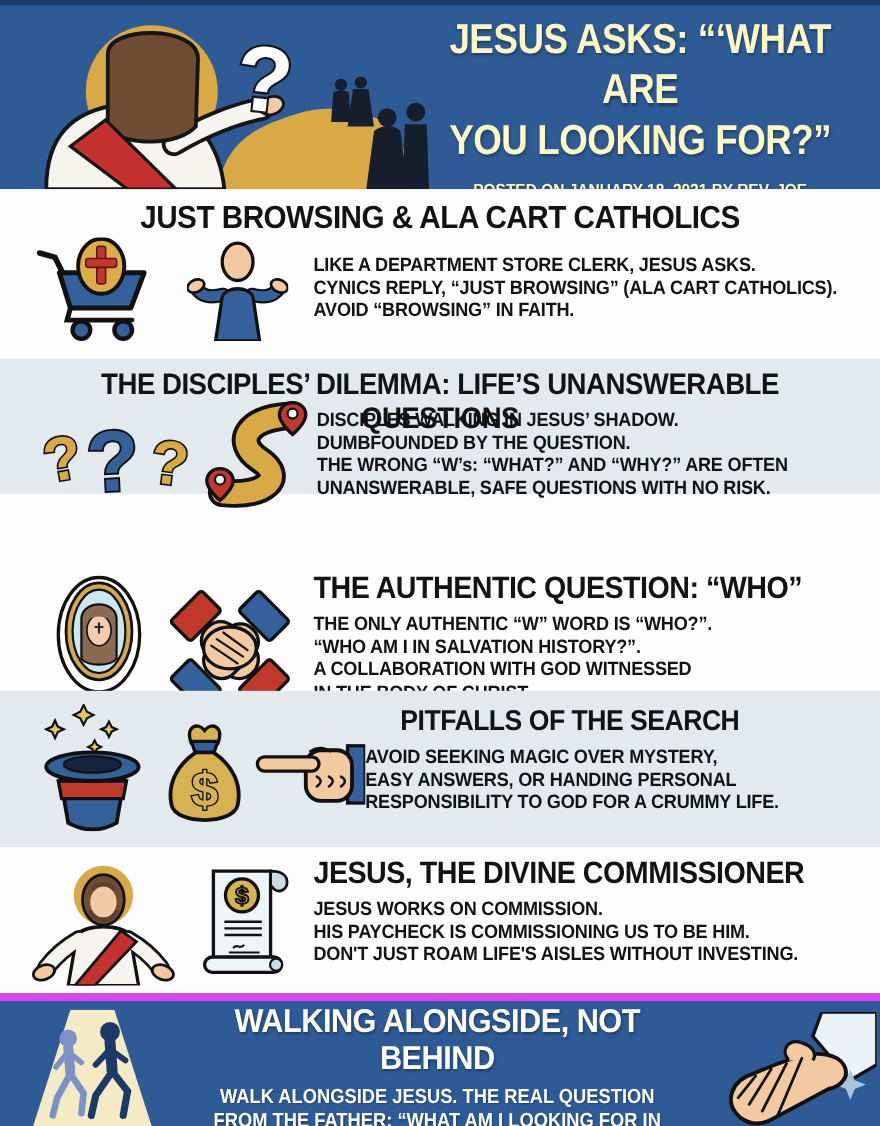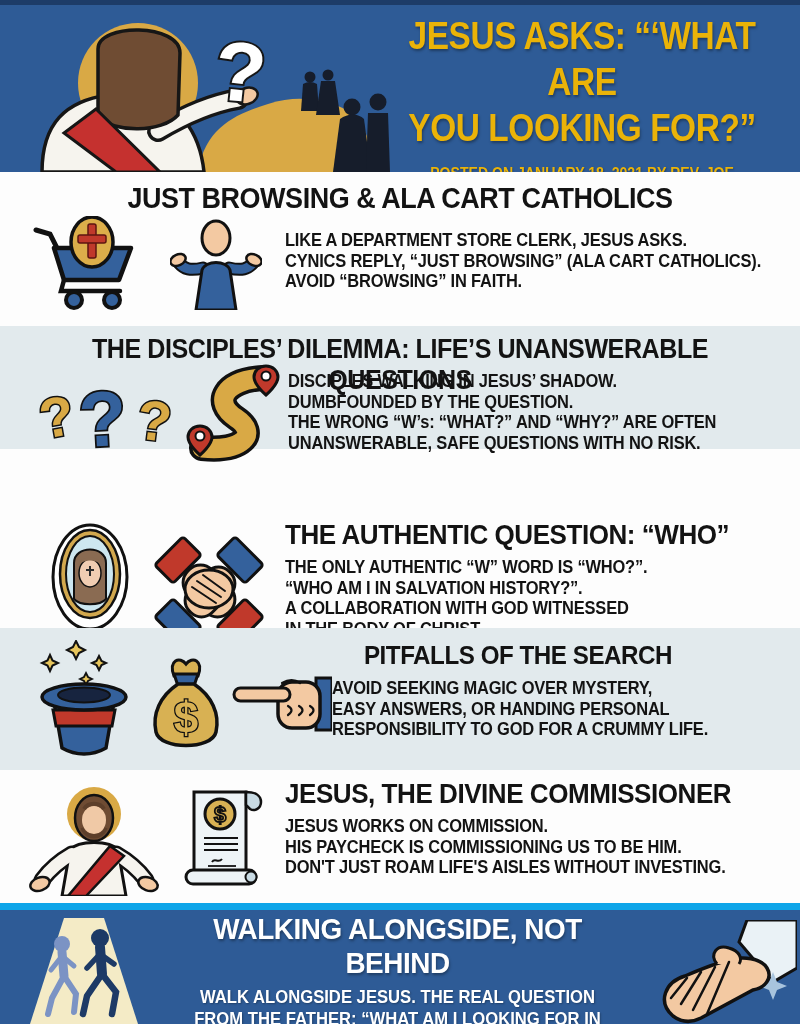--- a/index.html
+++ b/index.html
@@ -1,32 +1,32 @@
 <!DOCTYPE html>
 <html><head>
 <meta charset="utf-8">
 <style>
   html,body{margin:0;padding:0;}
   .page{position:relative;width:800px;height:1024px;overflow:hidden;background:#fdfdfd;
         font-family:"Liberation Sans",sans-serif;font-weight:bold;}
   .sec{position:absolute;left:0;width:800px;}
   .hero{top:0;height:172px;background:#2e5b96;border-top:5px solid #1d3c68;box-sizing:border-box;}
   .hero-art{position:absolute;left:0;top:0;}
-  .hero-text{position:absolute;left:372px;top:8px;width:420px;text-align:center;color:#eab308;}
+  .hero-text{position:absolute;left:372px;top:8px;width:420px;text-align:center;color:#fef9c3;}
   .hero-title{margin:0;font-size:38px;line-height:46px;white-space:pre-line;
               transform:scaleX(.88);transform-origin:center top;
               text-shadow:1px 2px 3px rgba(0,0,0,.35);letter-spacing:-.5px;}
   .hero-byline{margin-top:14px;font-size:16px;transform:scaleX(.88);transform-origin:center top;
                text-shadow:1px 1px 2px rgba(0,0,0,.3);}
   .s1{top:172px;height:166px;background:#fdfdfd;}
   .s2{top:326px;height:123px;background:#e2eaed;}
   .s3{top:473px;height:155px;background:#fdfdfd;margin-top:32px;}
   .s4{top:628px;height:142px;background:#e2eaed;}
   .s5{top:770px;height:133px;background:#fdfdfd;}
-  .foot{top:903px;height:121px;background:#2e5b96;border-top:7px solid #0ea5e9;box-sizing:border-box;}
+  .foot{top:903px;height:121px;background:#2e5b96;border-top:7px solid #d946ef;box-sizing:border-box;}
   .sec-title{position:absolute;margin:0;color:#131313;letter-spacing:-.5px;}
   .t-center{left:0;width:800px;text-align:center;transform:scaleX(.93);transform-origin:center top;}
   .t-left{transform:scaleX(.93);transform-origin:left top;}
   .body{position:absolute;margin:0;color:#131313;font-size:17.5px;line-height:20.5px;
         white-space:pre-line;transform:scaleX(.94);transform-origin:left top;letter-spacing:-.2px;}
   .icon{position:absolute;}
   .s1 .sec-title{top:10px;font-size:29px;}
   .i-cart{left:30px;top:44px;}   .i-shrug{left:170px;top:46px;}   .s1 .body{left:285px;top:58px;}
   .s2 .sec-title{top:8px;font-size:27px;}
   .i-qmarks{left:36px;top:44px;} .i-route{left:180px;top:38px;}   .s2 .body{left:288px;top:45px;}

